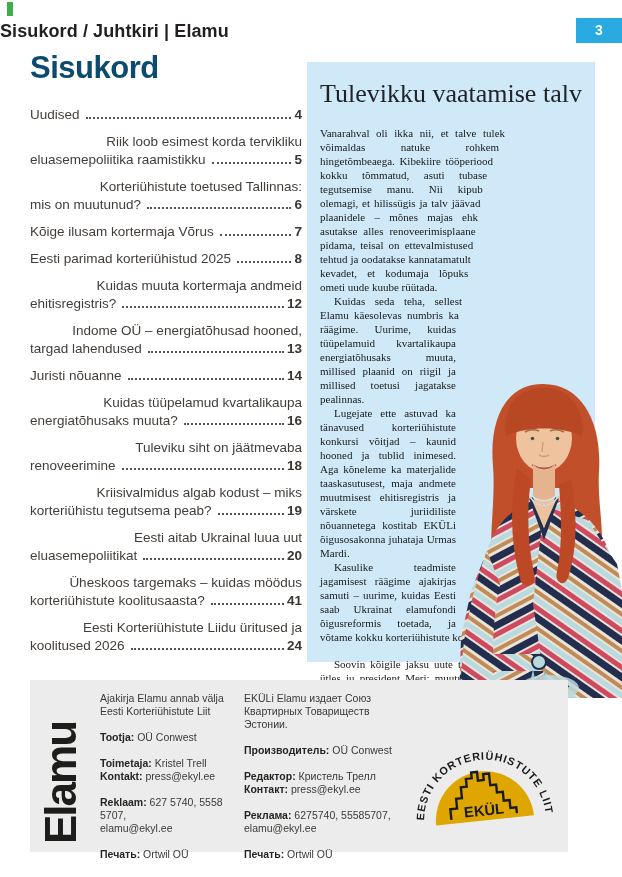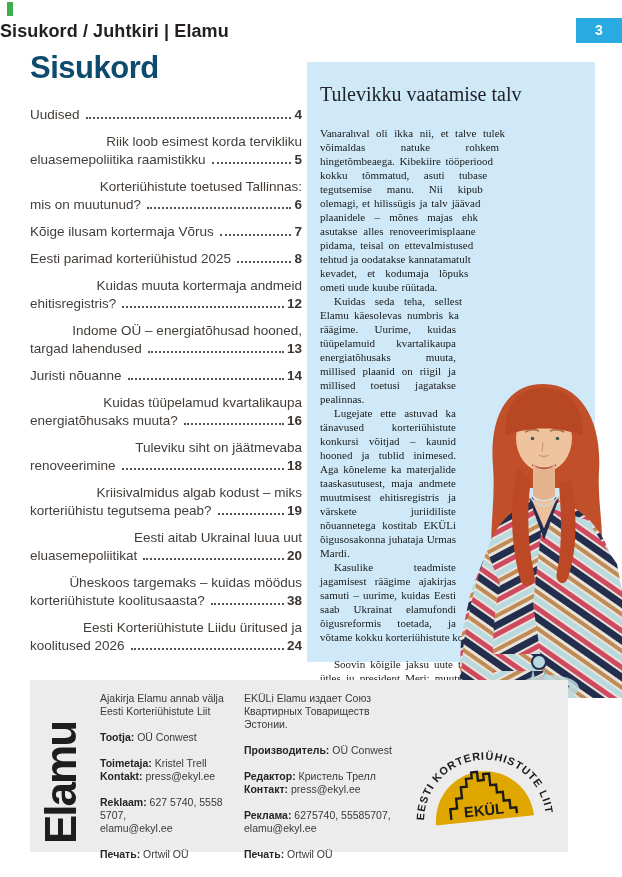--- a/index.html
+++ b/index.html
@@ -28,21 +28,21 @@
   .toc-line.last{display:flex;align-items:baseline;}
   .toc-leader{flex:1;border-bottom:2px dotted #57524e;margin:0 3px 3px 6px;min-width:12px;}
   .toc-page{font-weight:bold;color:#3a3531;}
   
   .editorial{
     position:absolute;left:307px;top:62px;width:288px;height:600px;
     background:var(--panel);padding:10px 13px;box-sizing:border-box;
   }
   .ed-title{
     margin:4px 0 14px 0;font-family:"Liberation Serif",serif;font-weight:400;
-    font-size:20px;line-height:36px;color:#20242a;
+    font-size:26px;line-height:36px;color:#20242a;
   }
   .ed-body{
     font-family:"Liberation Serif",serif;font-size:11px;line-height:14px;
     text-align:justify;color:#191919;
   }
   .photo-spacer{
     float:right;width:126px;height:286px;margin-top:214px;
     shape-outside:polygon(48% 0%, 100% 0%, 100% 100%, 0% 100%, 0% 46%, 13% 32%, 26% 13%);
     shape-margin:5px;
   }
@@ -171,21 +171,21 @@
           <span>eluasemepoliitikat</span>
           <span class="toc-leader"></span>
           <span class="toc-page">20</span>
         </div>
       </div>
       <div class="toc-entry">
         <div class="toc-line">Üheskoos targemaks – kuidas möödus</div>
         <div class="toc-line last">
           <span>korteriühistute koolitusaasta?</span>
           <span class="toc-leader"></span>
-          <span class="toc-page">38</span>
+          <span class="toc-page">41</span>
         </div>
       </div>
       <div class="toc-entry">
         <div class="toc-line">Eesti Korteriühistute Liidu üritused ja</div>
         <div class="toc-line last">
           <span>koolitused 2026</span>
           <span class="toc-leader"></span>
           <span class="toc-page">24</span>
         </div>
       </div>

